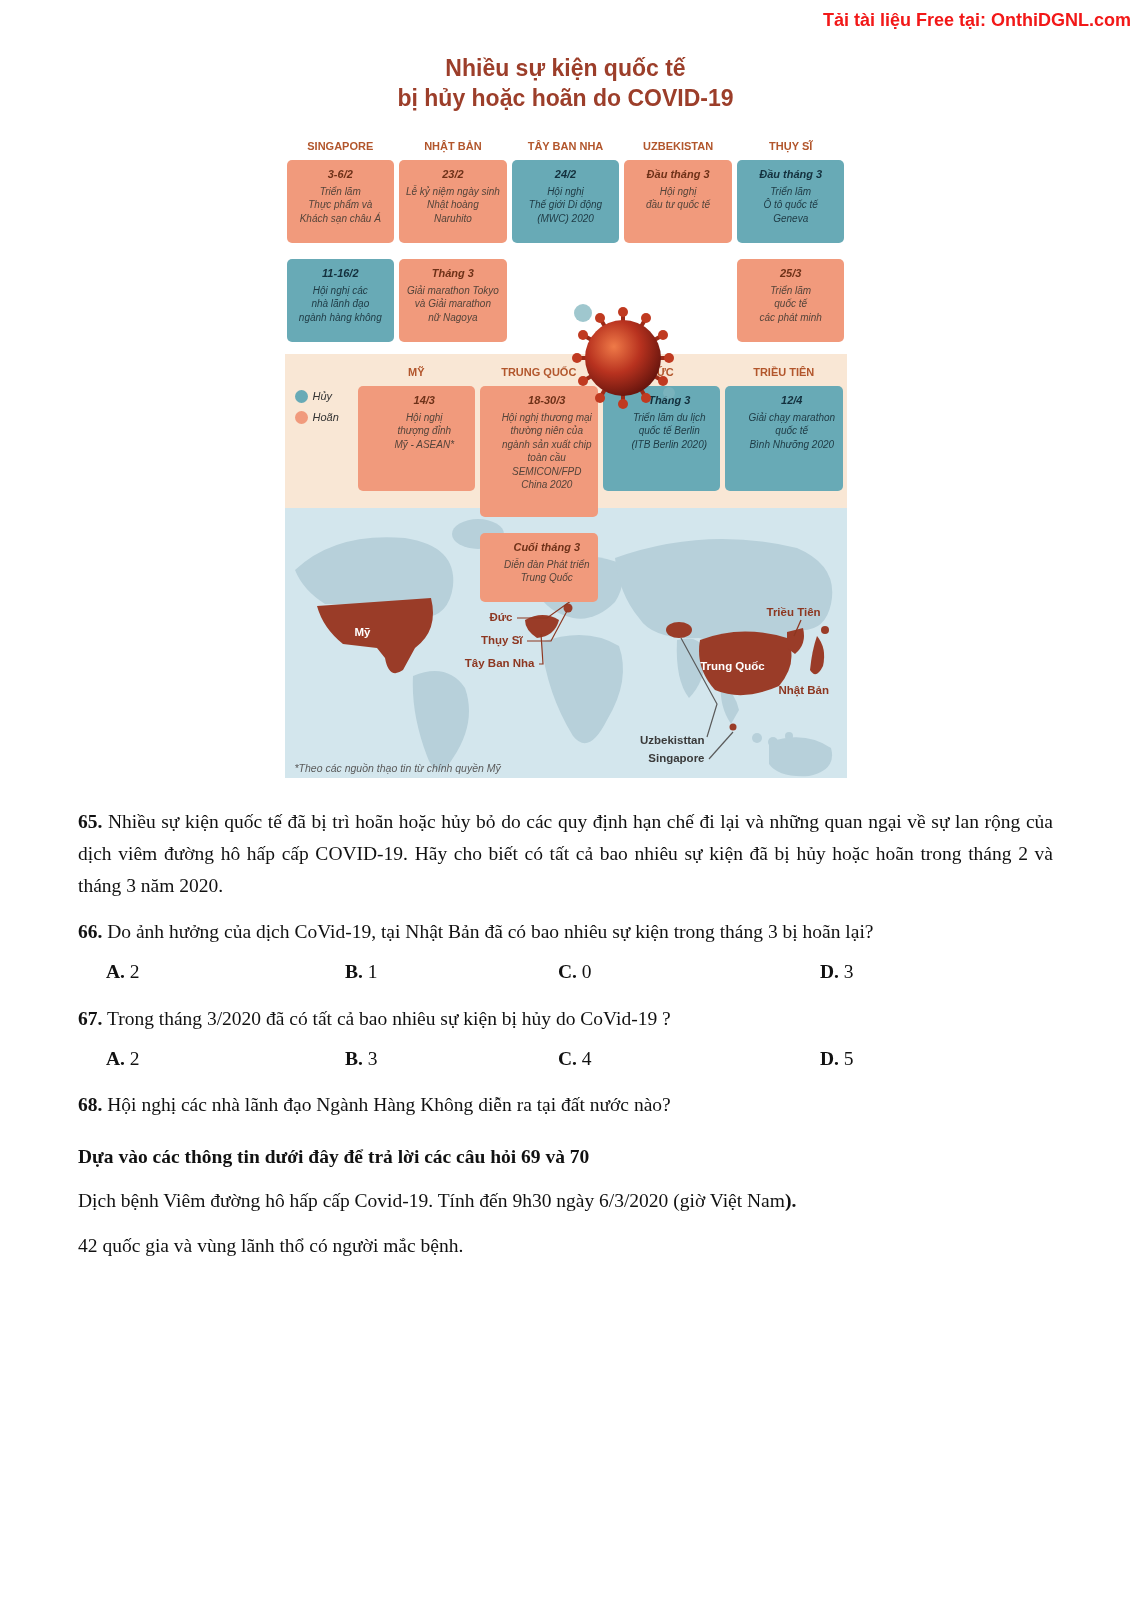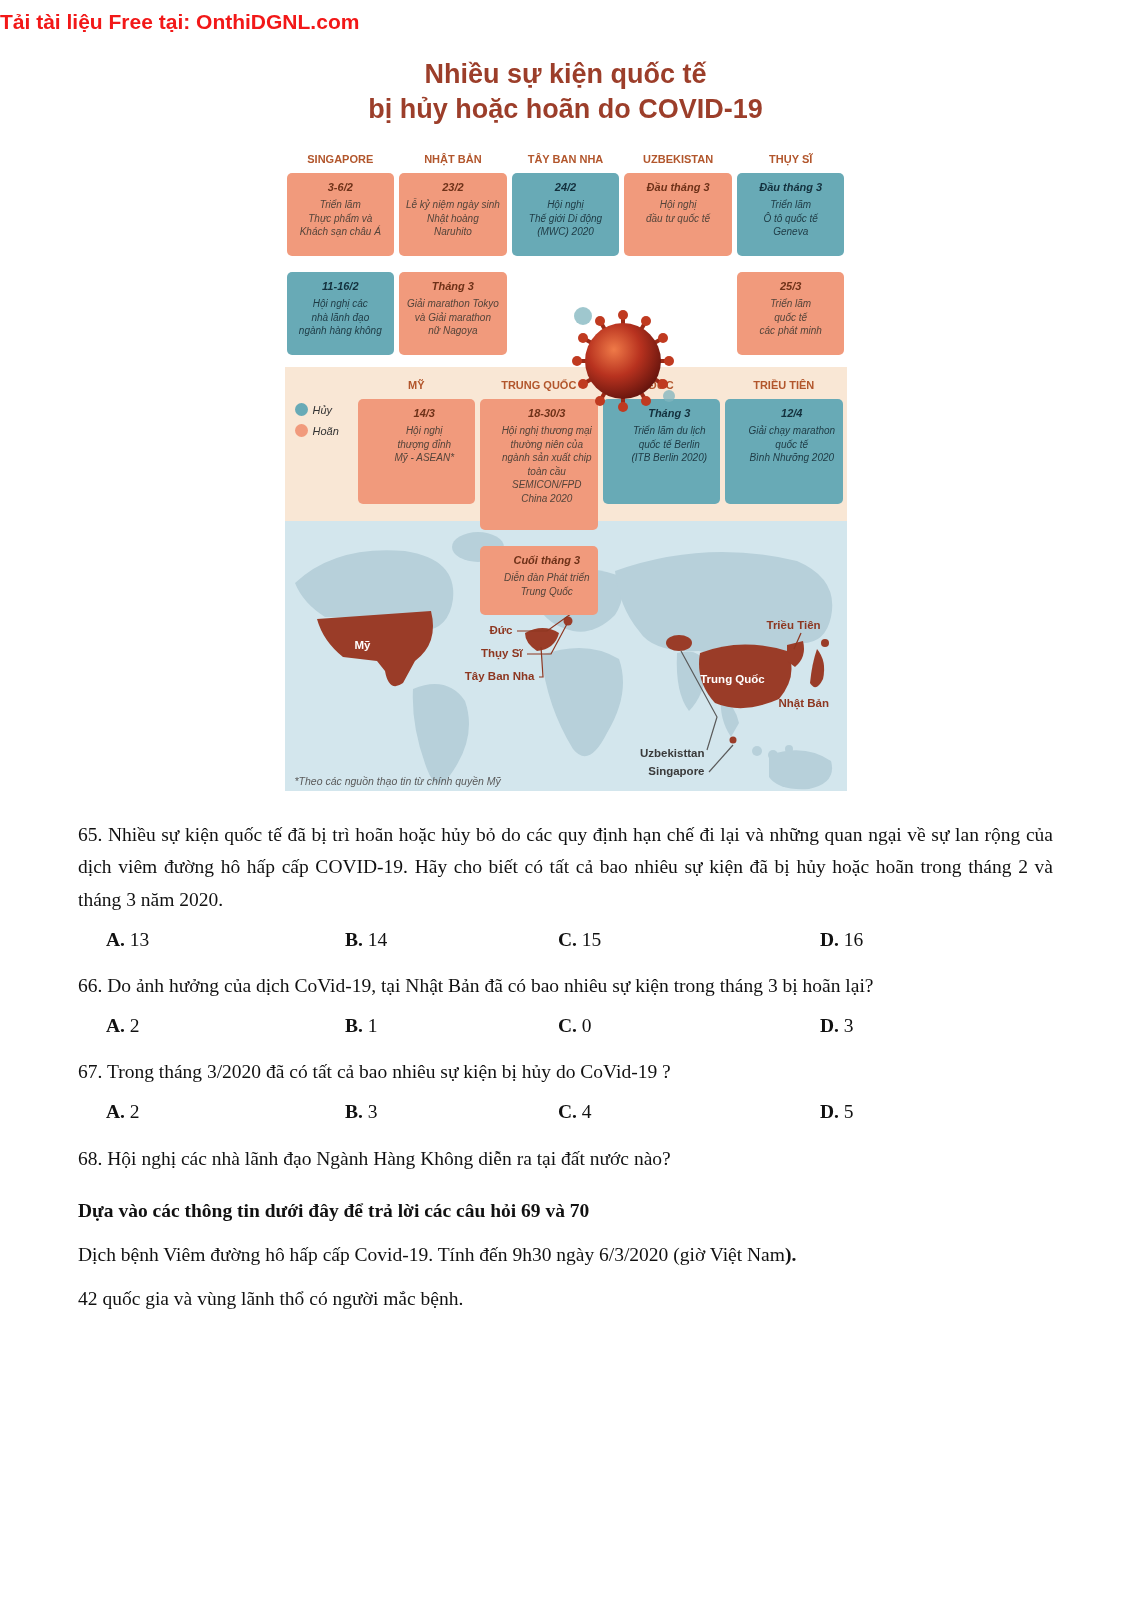--- a/index.html
+++ b/index.html
@@ -1,26 +1,26 @@
 <!DOCTYPE html>
 <html><head>
 <meta charset="utf-8">
 <style>
   html,body { margin:0; padding:0; background:#ffffff; }
   .page { width:1131px; height:1600px; background:#fff; position:relative; overflow:hidden;
           font-family:"Liberation Sans", sans-serif; }
 
   
-  .site-header { text-align:left; padding-top:10px; font-size:21px; font-weight:bold; color:#f21818; }
+  .site-header { text-align:right; padding-top:10px; font-size:18px; font-weight:bold; color:#f21818; }
 
   
   .infographic { width:562px; margin:20px auto 0; position:relative; }
   .banner { background:#9c3e2a; color:#ffffff; text-align:center; font-weight:bold;
             font-size:16px; padding:14px 6px; letter-spacing:.3px; }
-  .ig-title { text-align:center; color:#9c3e2a; font-weight:bold; font-size:27px;
+  .ig-title { text-align:center; color:#9c3e2a; font-weight:bold; font-size:23px;
               line-height:1.3; padding:3px 0 12px; }
 
   .row1 { display:grid; grid-template-columns:repeat(5,1fr); gap:5px; padding:6px 2px 0; }
   .country { color:#b2562c; font-weight:bold; font-size:11px; text-align:center; margin:8px 0 6px; min-height:14px; }
   .card { border-radius:5px; text-align:center; padding:7px 4px 6px; font-size:10px; line-height:1.35;font-style:italic; }
   .card.postpone { background:#f19a7c; color:#54443a; }
   .card.cancel   { background:#68aab6; color:#1e3a44; }
   .card-date { font-weight:bold; font-size:11px; margin-bottom:3px; }
   .postpone .card-date { color:#6e3118; }
   .cancel .card-date   { color:#13303d; }
@@ -48,21 +48,21 @@
   .map-label { position:absolute; font-weight:bold; font-size:11.5px; color:#8d3721; }
   .map-label.white { color:#ffffff; }
   .map-label.dark { color:#3a3a3a; }
   .ra { text-align:right; } .ca { text-align:center; }
   .map-footnote { position:absolute; left:10px; bottom:4px; font-style:italic; font-size:10.5px; color:#5a5a5a; }
 
   
   .qa { font-family:"Liberation Serif", serif; font-size:19.5px; color:#111;
         margin:28px 78px 0; }
   .question { margin-top:14px; line-height:1.65; text-align:justify; }
-  .qnum { font-weight:normal; }
+  .qnum { font-weight:bold; }
   .options { display:flex; margin:8px 0 6px 28px; line-height:1.65; }
   .opt-a { width:239px; } .opt-b { width:213px; } .opt-c { width:262px; } .opt-d { flex:1; }
   .olabel { font-weight:bold; }
   .info-heading { font-weight:bold; margin-top:20px; line-height:1.65; }
   .info-line { margin-top:12px; line-height:1.65; }
   .bold { font-weight:bold; }
 </style>
 </head>
 <body>
 
@@ -314,26 +314,20 @@
       <div class="map-footnote">*Theo các nguồn thạo tin từ chính quyền Mỹ</div>
     </div>
   </div>
 
   <div class="qa">
 
     <div class="question">
       <span class="qnum">65.</span>
       <span>Nhiều sự kiện quốc tế đã bị trì hoãn hoặc hủy bỏ do các quy định hạn chế đi lại và những quan ngại về sự lan rộng của dịch viêm đường hô hấp cấp COVID-19. Hãy cho biết có tất cả bao nhiêu sự kiện đã bị hủy hoặc hoãn trong tháng 2 và tháng 3 năm 2020.</span>
     </div>
-    <div class="options">
-      <div class="opt-a"><span class="olabel">A.</span> <span>13</span></div>
-      <div class="opt-b"><span class="olabel">B.</span> <span>14</span></div>
-      <div class="opt-c"><span class="olabel">C.</span> <span>15</span></div>
-      <div class="opt-d"><span class="olabel">D.</span> <span>16</span></div>
-    </div>
 
     <div class="question">
       <span class="qnum">66.</span>
       <span>Do ảnh hưởng của dịch CoVid-19, tại Nhật Bản đã có bao nhiêu sự kiện trong tháng 3 bị hoãn lại?</span>
     </div>
     <div class="options">
       <div class="opt-a"><span class="olabel">A.</span> <span>2</span></div>
       <div class="opt-b"><span class="olabel">B.</span> <span>1</span></div>
       <div class="opt-c"><span class="olabel">C.</span> <span>0</span></div>
       <div class="opt-d"><span class="olabel">D.</span> <span>3</span></div>

